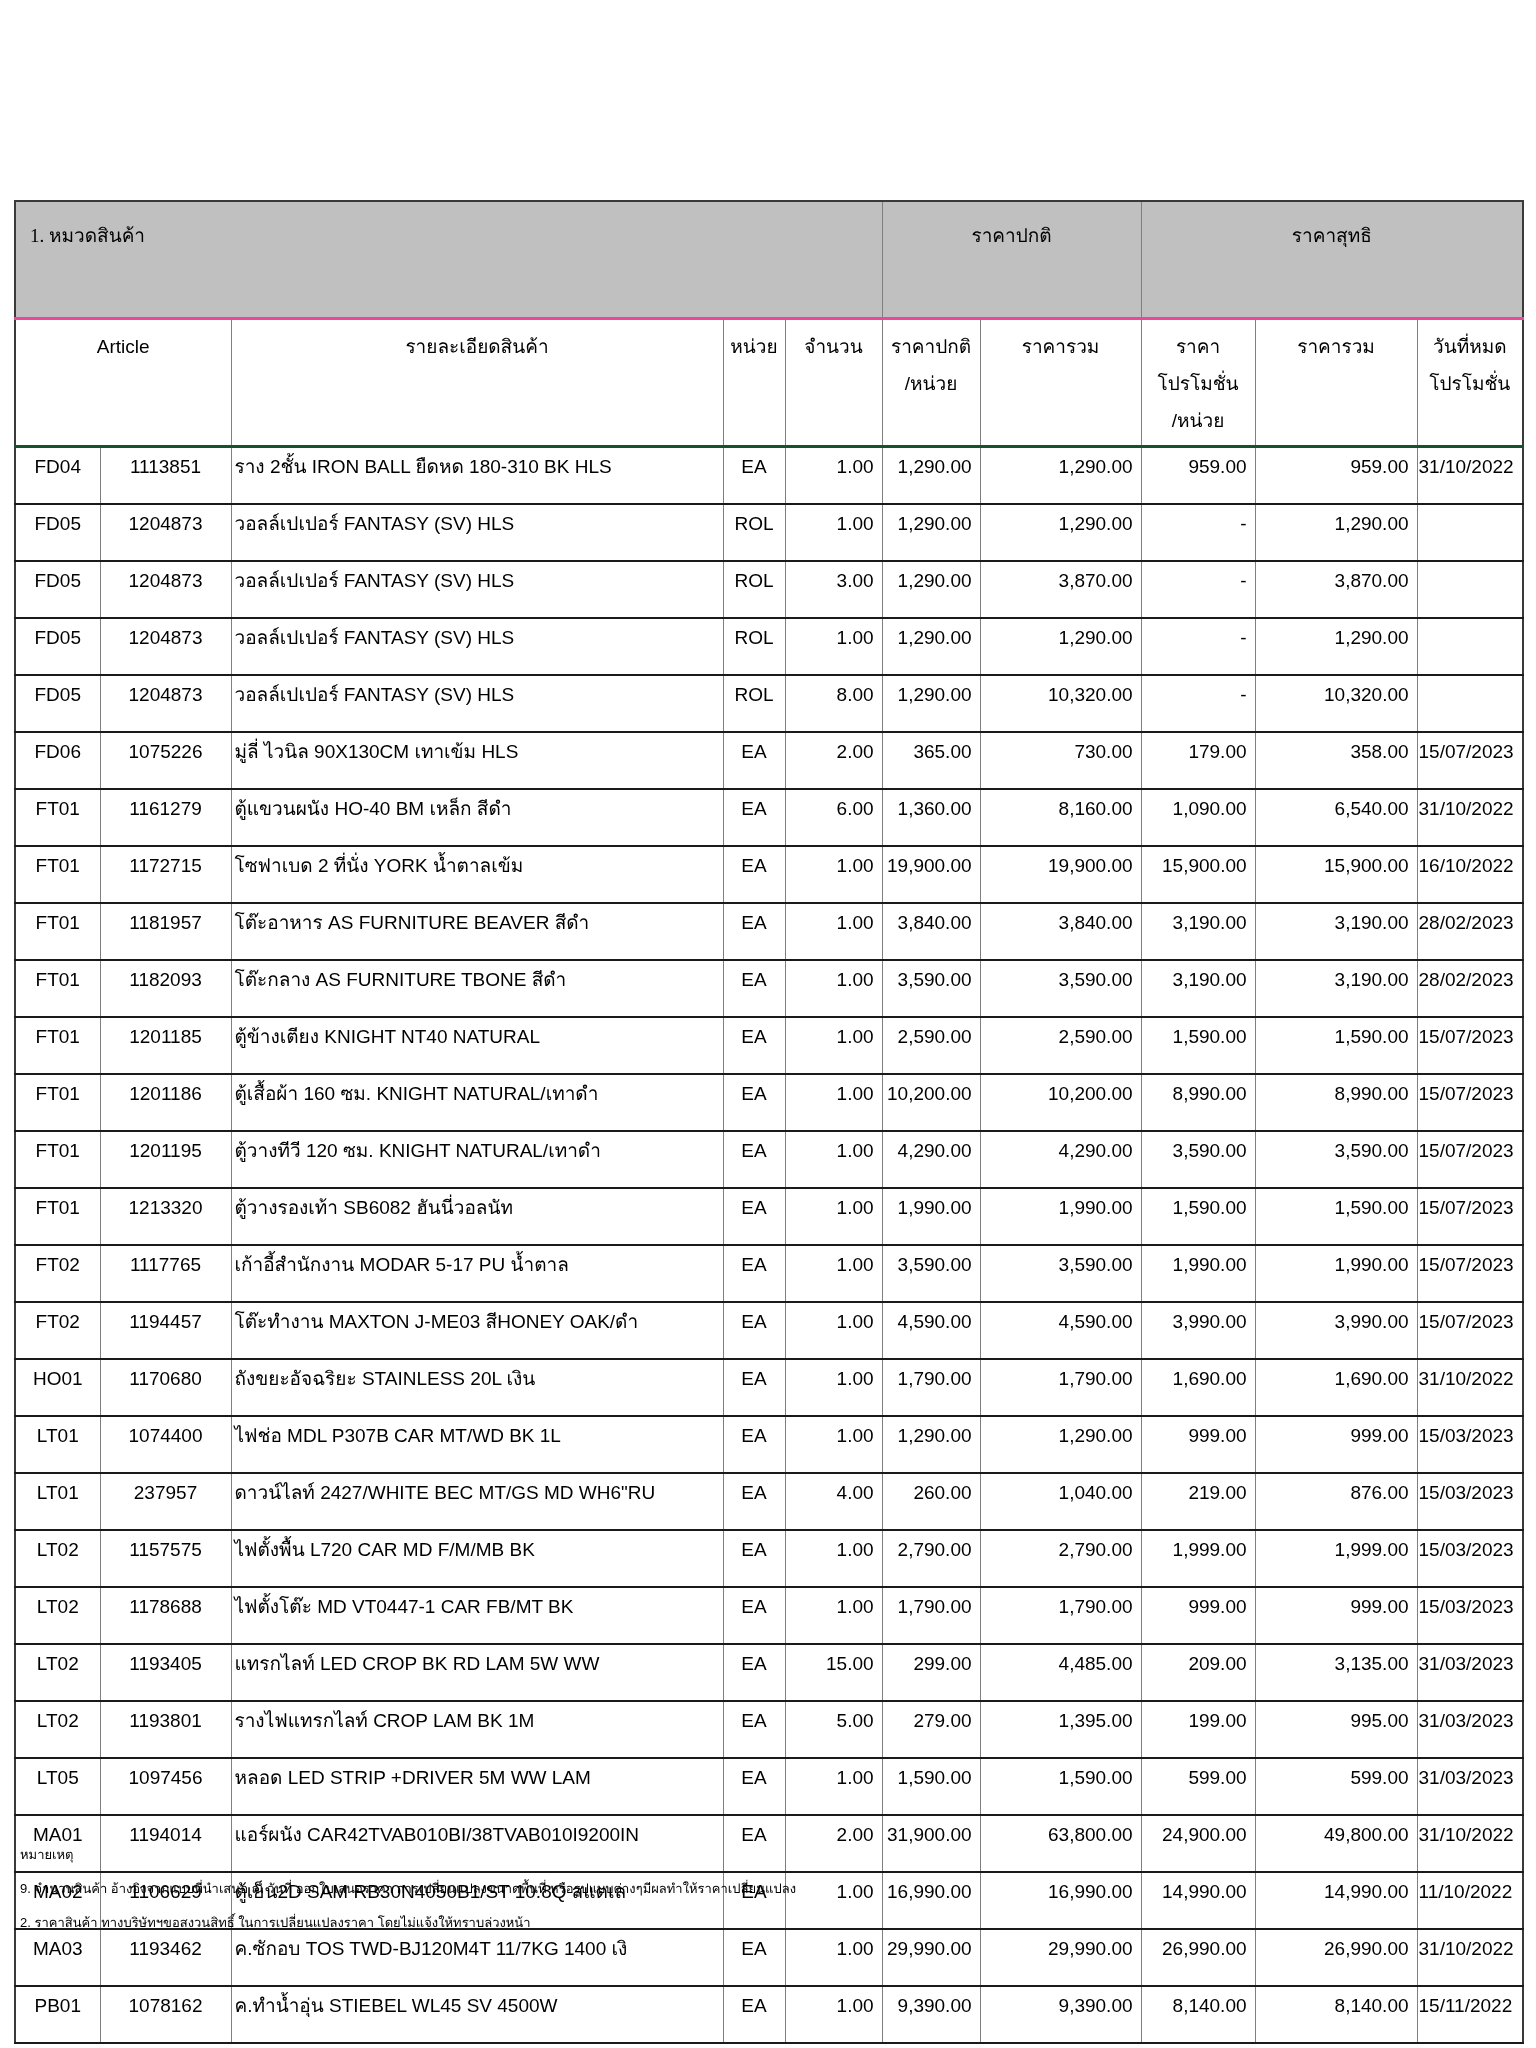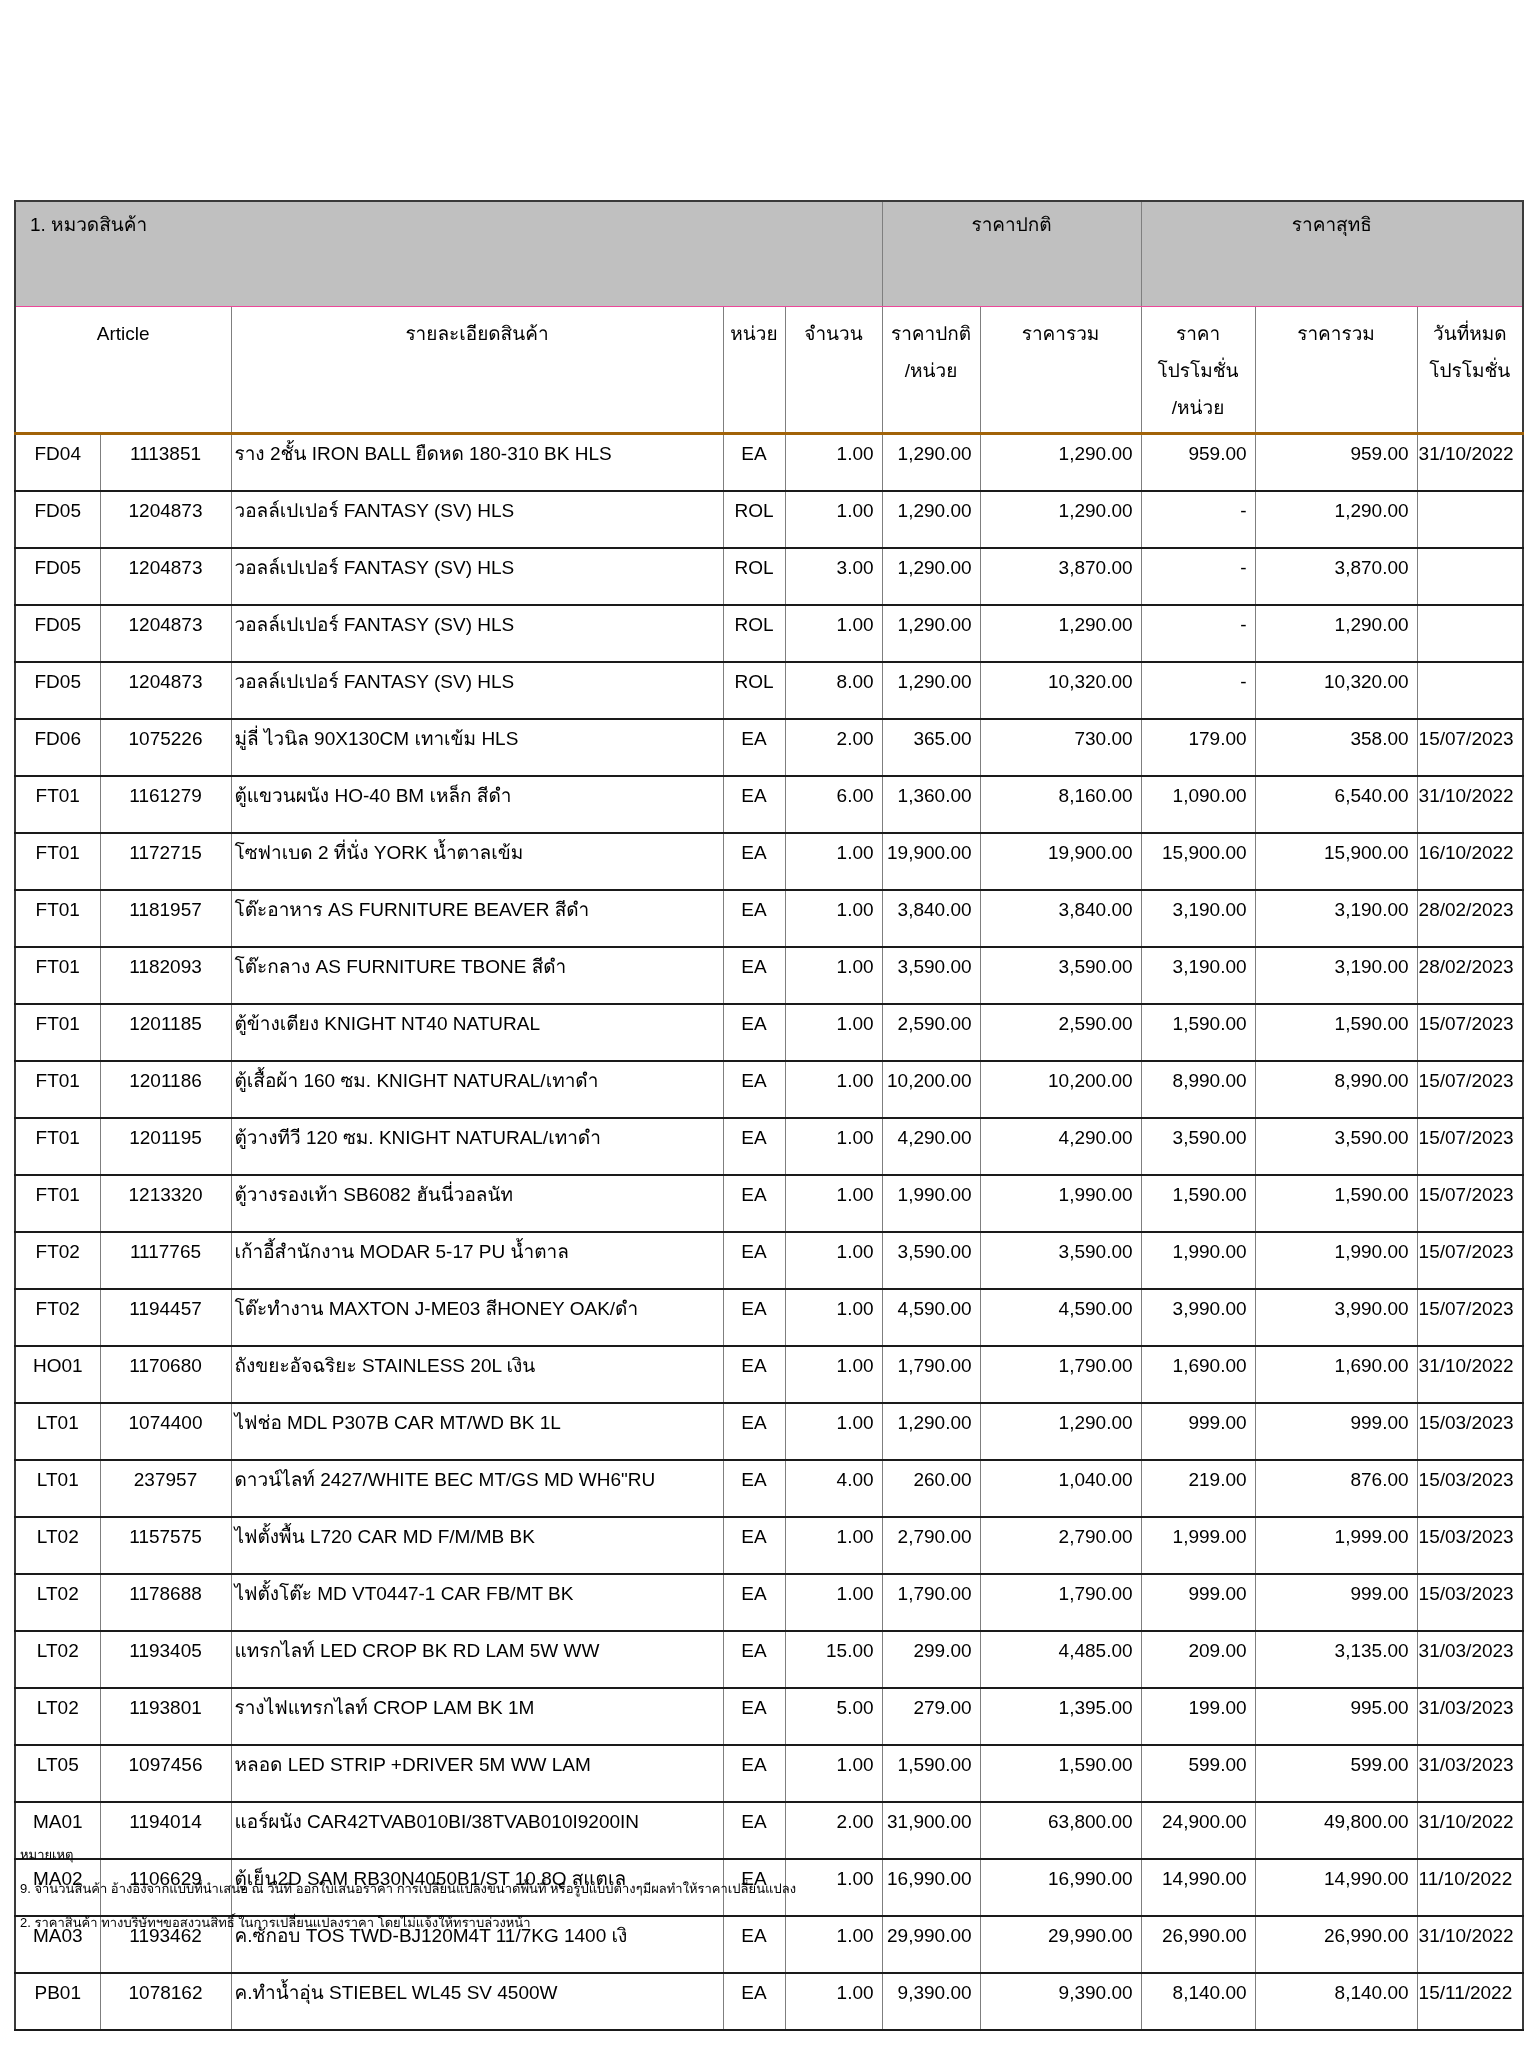--- a/index.html
+++ b/index.html
@@ -16,35 +16,36 @@
     font-size:19px;
   }
   .sheet-table td{overflow:hidden;}
   
   .sheet-table{border:2px solid #3a3a3a;}
   
   .gh td{
     background:#c0c0c0;
     height:96px;
     vertical-align:top;
-    padding-top:7px;
+    padding-top:18px;
     text-align:center;
     border-left:1px solid #7f7f7f;
-    border-bottom:1px solid #ec4899;
+    border-bottom:3px solid #ec4899;
+    font-family:Liberation Serif, serif;
   }
   .gh td:first-child{border-left:none;text-align:left;padding-left:14px;}
   
   .ch td{
     background:#ffffff;
     height:116px;
     vertical-align:top;
     padding-top:8px;
     text-align:center;
     border-left:1px solid #7f7f7f;
-    border-bottom:3px solid #a16207;
+    border-bottom:3px solid #14532d;
     white-space:pre-line;
     line-height:37px;
   }
   .ch td:first-child{border-left:none;}
   
   .sec td{
     height:46px;
     vertical-align:top;
     padding:9px 0 0 12px;
     text-align:left;

